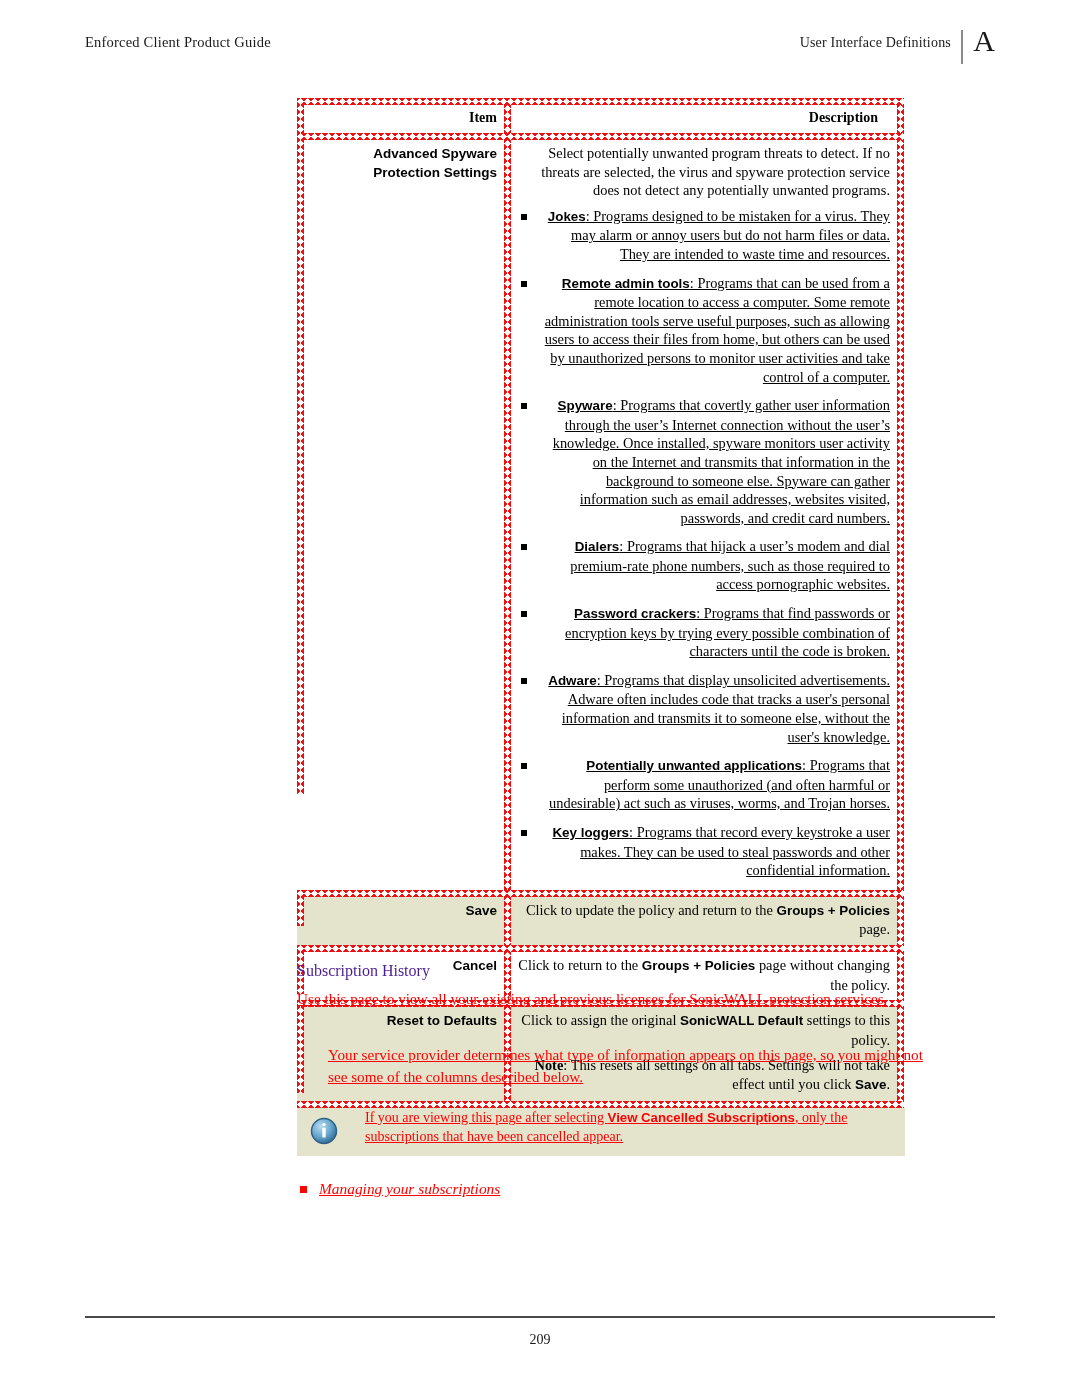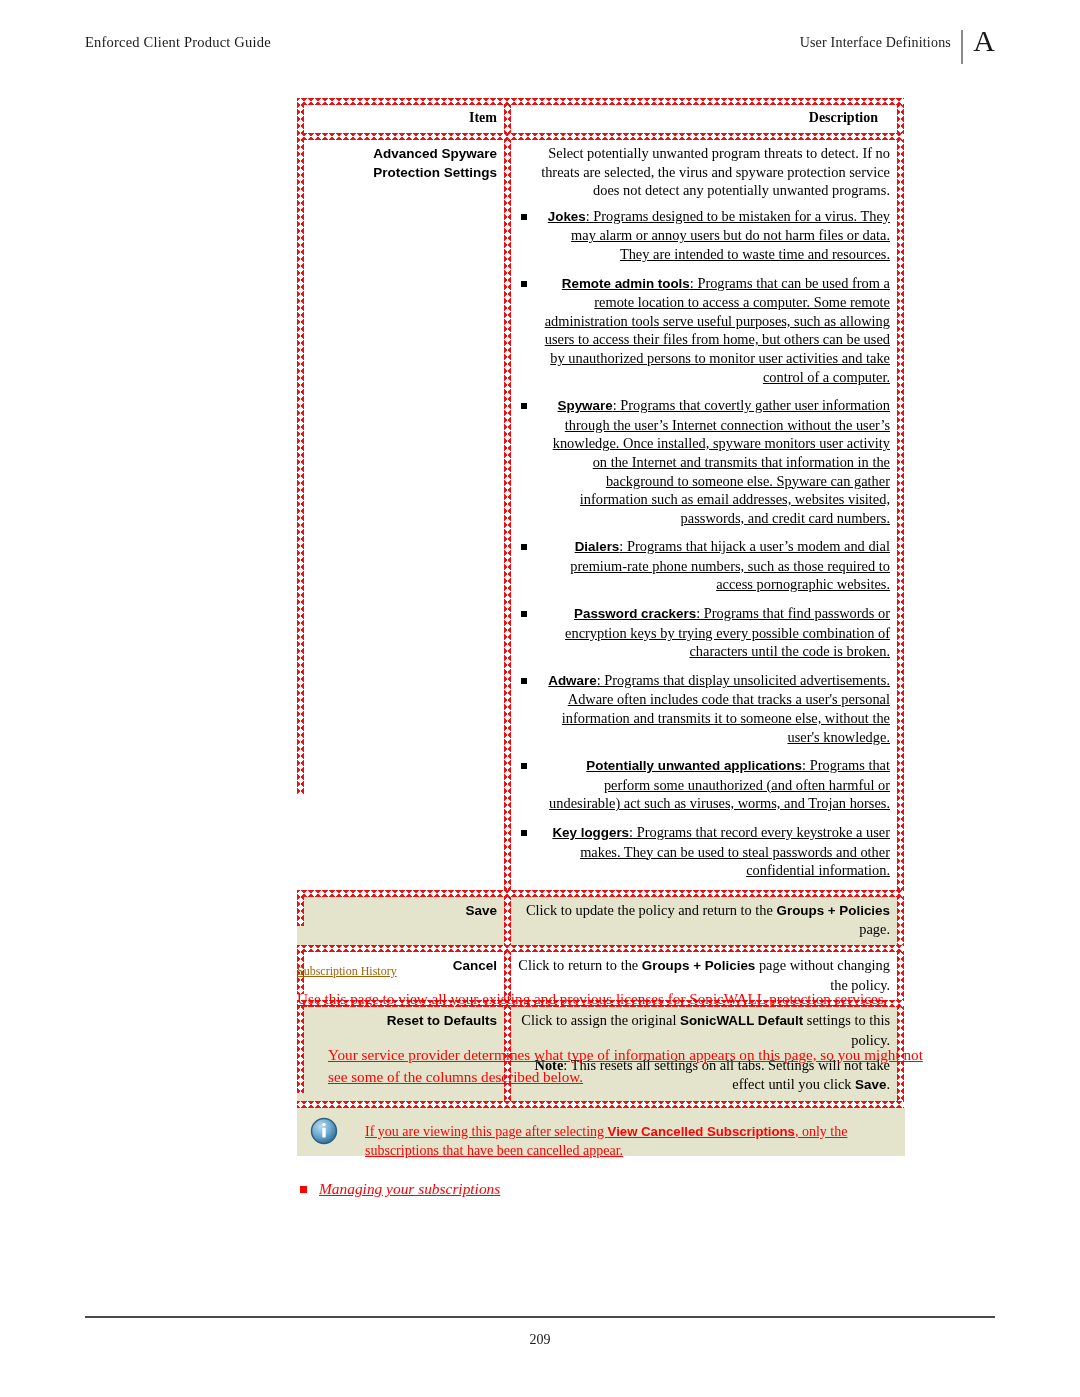--- a/index.html
+++ b/index.html
@@ -167,24 +167,23 @@
     font-size: 13.4px;
   }
   .noteword {
     font-weight: bold;
   }
 
   .sec-heading {
     position: absolute;
     left: 297px;
     top: 958px;
-    font-size: 12px;
+    font-size: 16px;
     line-height: 26px;
-    color: #a16207;
-    text-decoration: underline;
+    color: #4c1d95;
   }
   .body-para {
     position: absolute;
     left: 297px;
     width: 608px;
     font-size: 15.2px;
     line-height: 22px;
     color: #ff0000;
     text-decoration: underline;
   }
@@ -204,21 +203,21 @@
   .note-icon {
     position: absolute;
     left: 12px;
     top: 8px;
     width: 30px;
     height: 30px;
   }
   .note-text {
     position: absolute;
     left: 68px;
-    top: 14px;
+    top: 0;
     right: 14px;
     font-size: 14px;
     line-height: 19px;
     color: #ff0000;
     text-decoration: underline;
   }
   .note-text .uiterm {
     color: #ff0000;
     font-size: 13.2px;
   }

